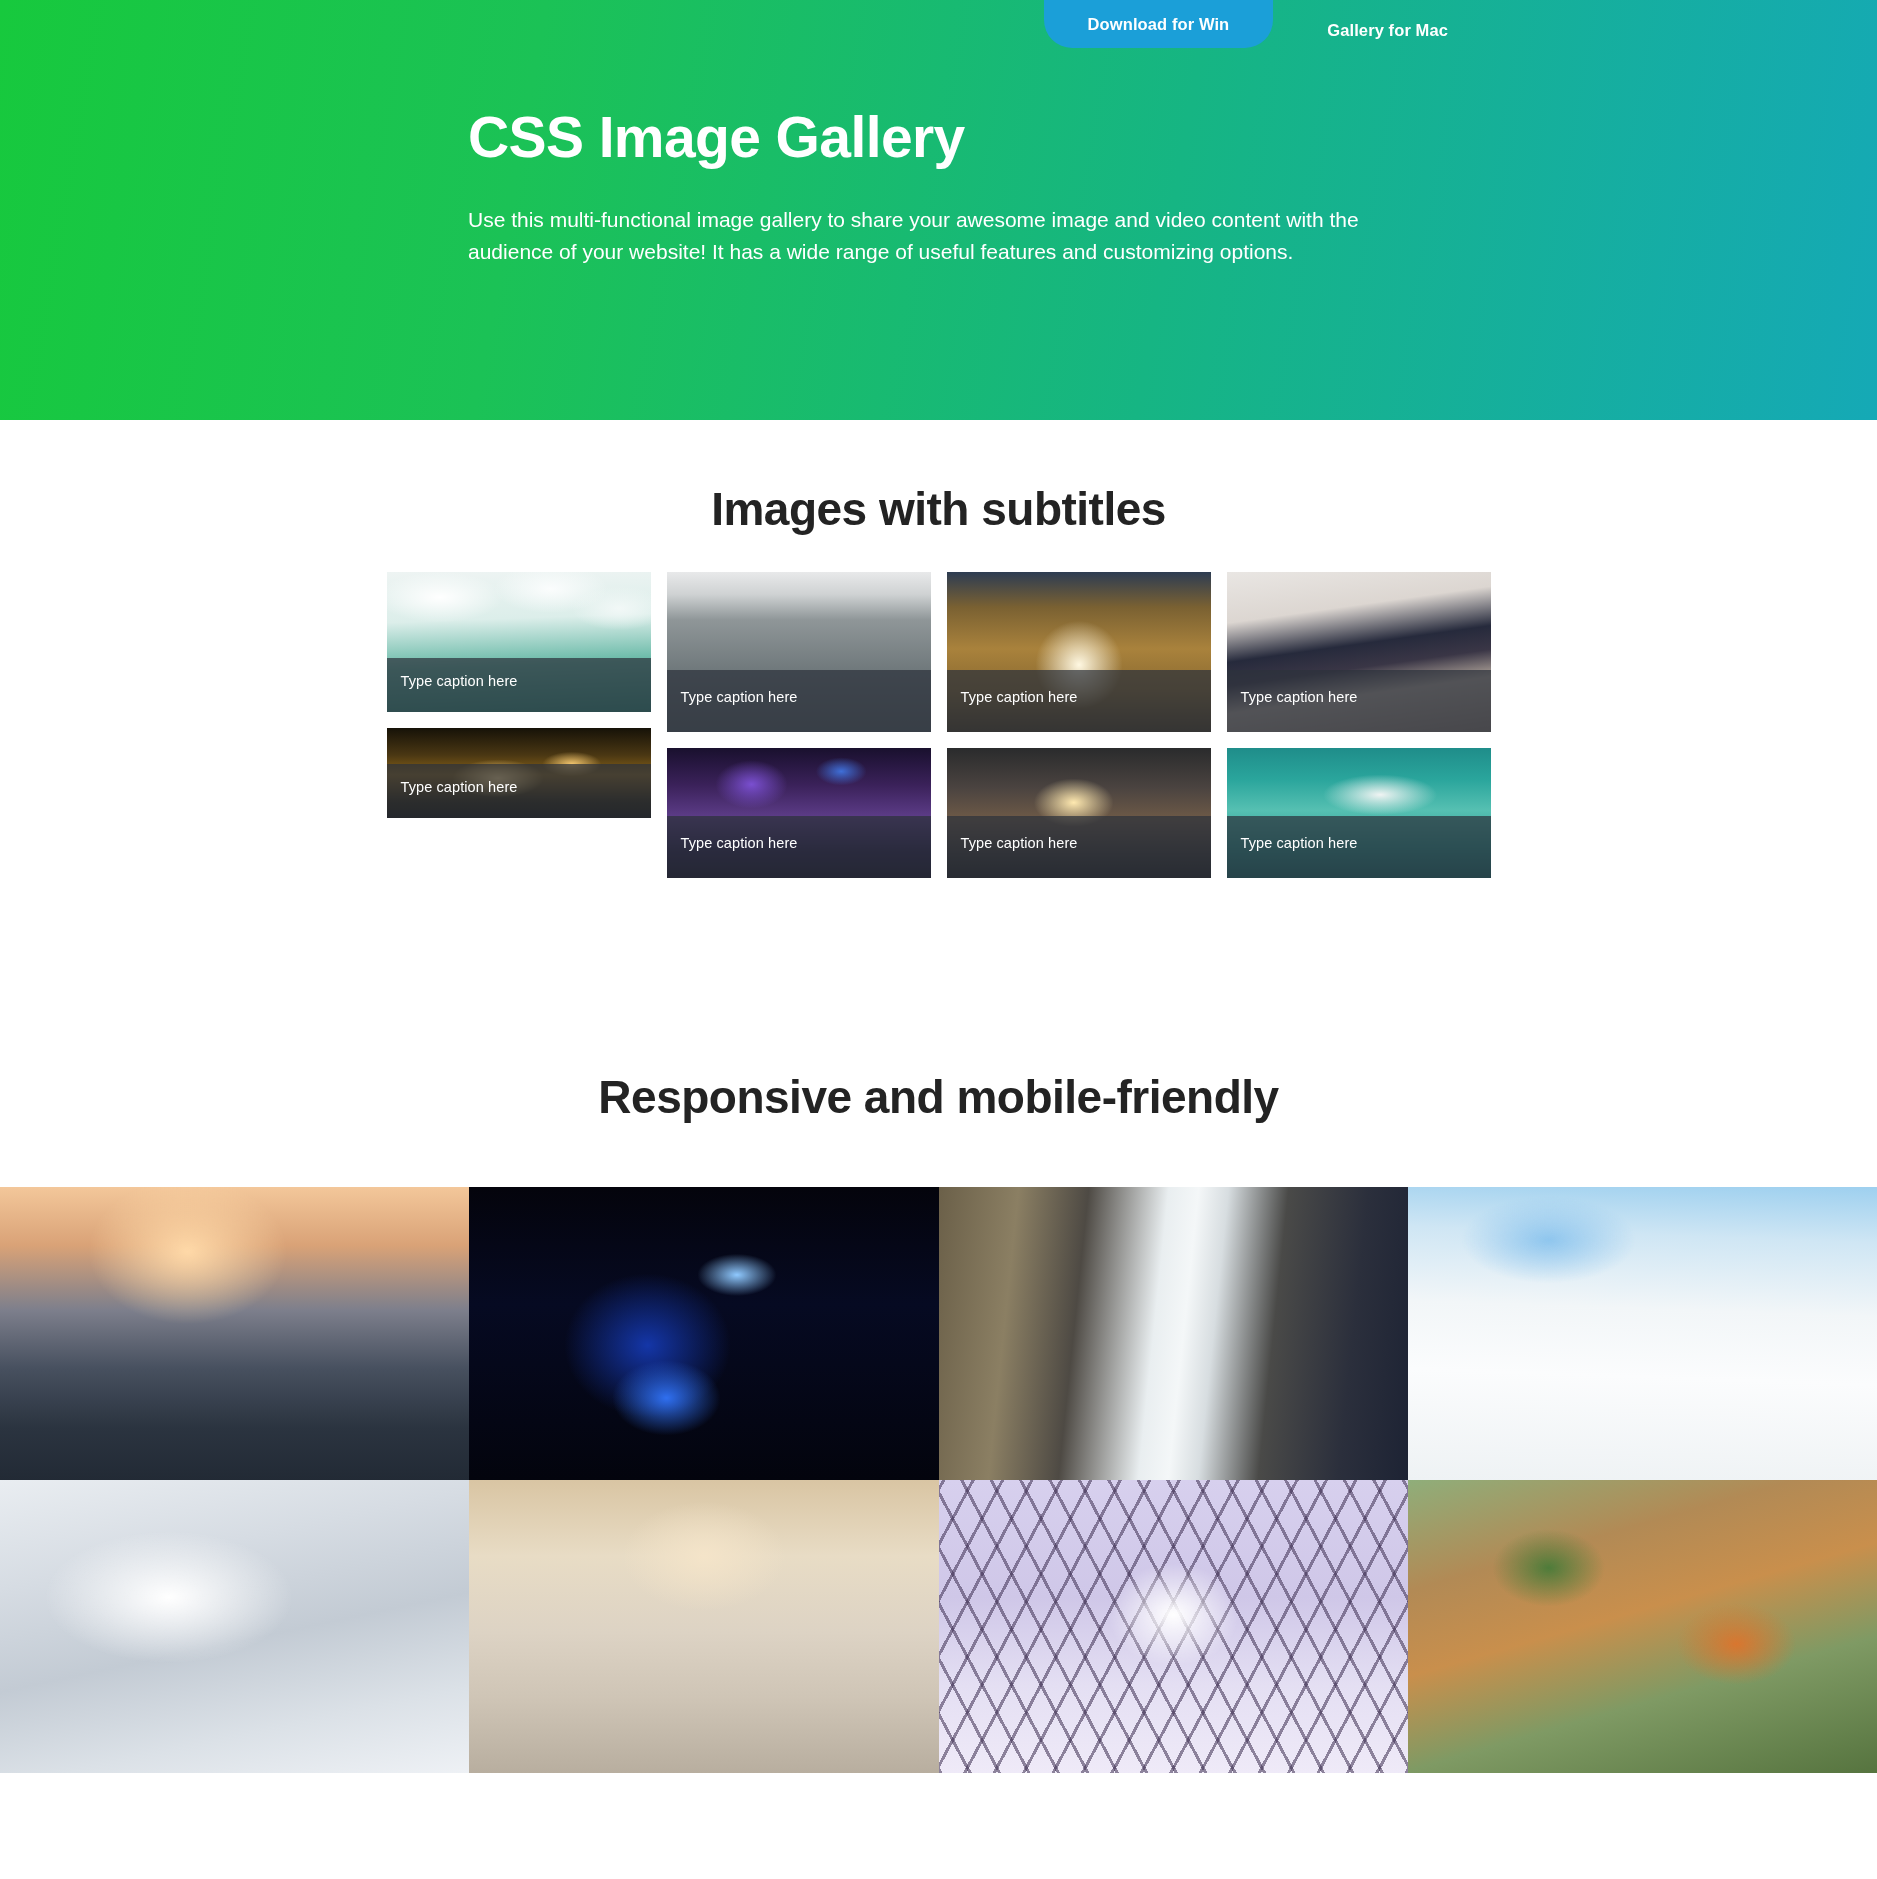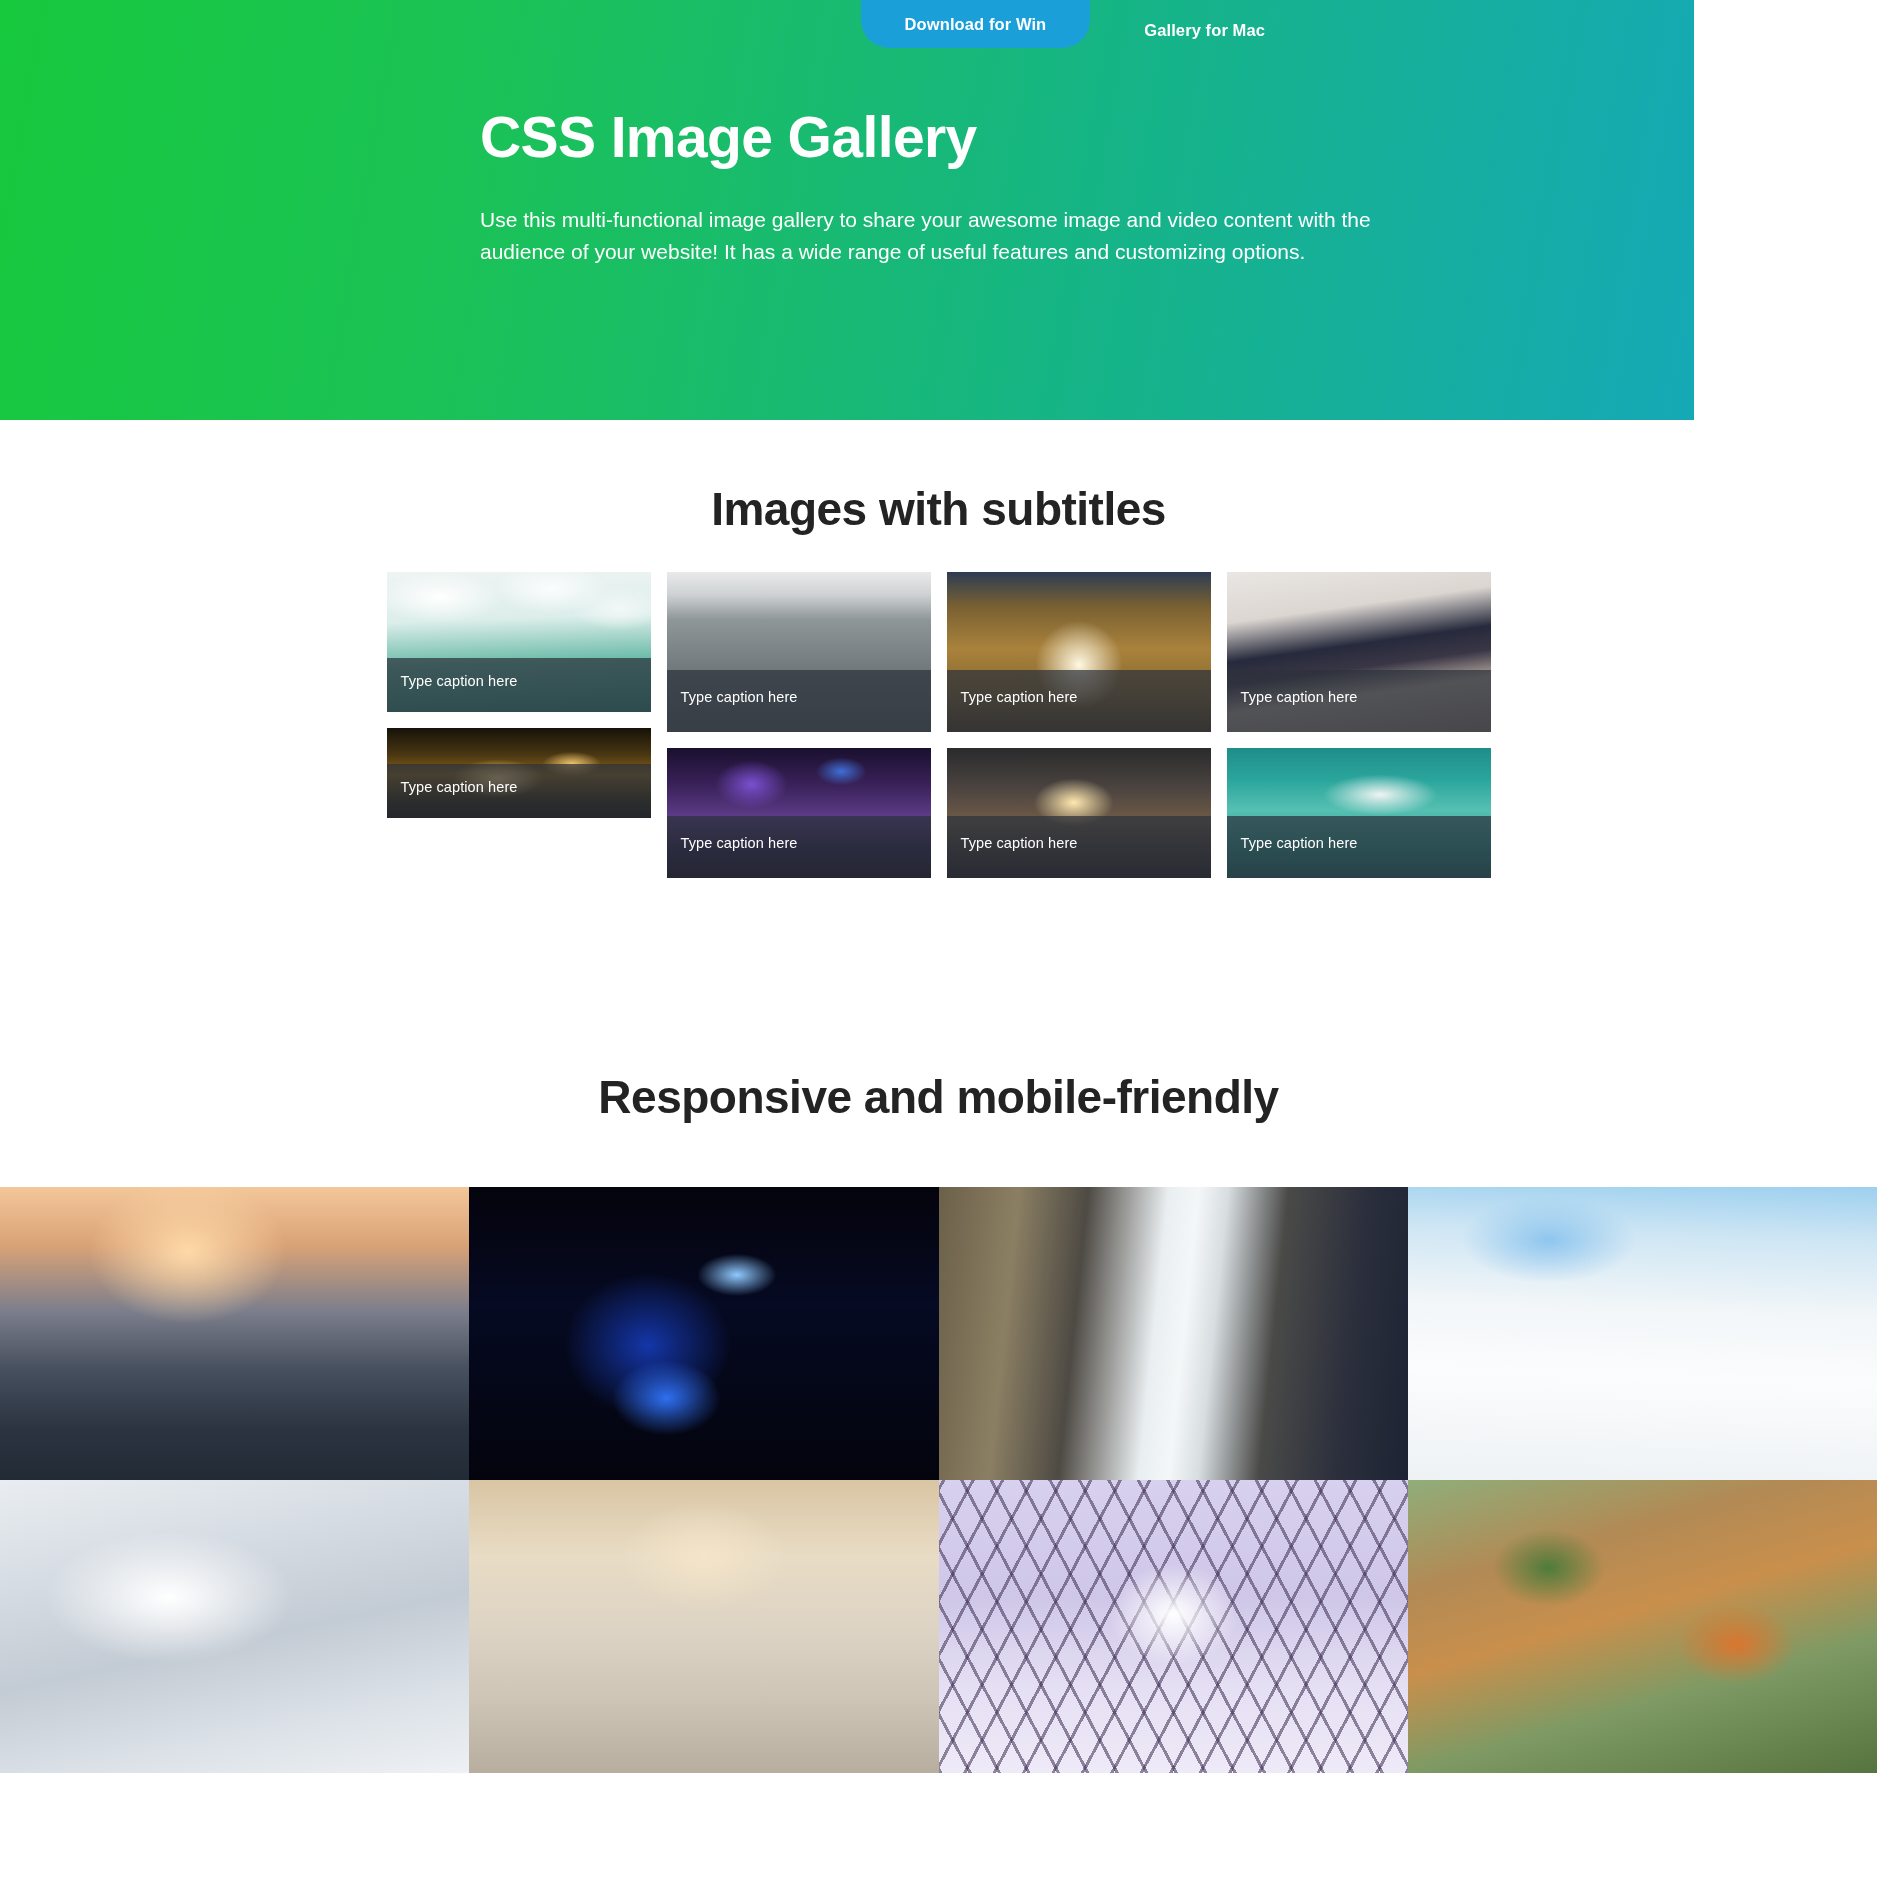--- a/index.html
+++ b/index.html
@@ -7,21 +7,21 @@
   body {
     font-family: "Liberation Sans", sans-serif;
     background: #ffffff;
     color: #232323;
     overflow-x: hidden;
   }
 
   
   .hero {
     position: relative;
-    width: 1694px;
+    width: 1877px;
     height: 420px;
     background: linear-gradient(100deg, #17c93d 0%, #1bc256 28%, #16b583 62%, #15a9b6 100%);
     overflow: hidden;
   }
   .hero-nav {
     position: absolute;
     top: 0px;
     right: 385px;
     display: flex;
     align-items: flex-start;
@@ -39,21 +39,21 @@
     padding: 20px 44px 15px 44px;
     border-radius: 0 0 28px 28px;
     line-height: 1;
     white-space: nowrap;
   }
   .btn-win { background: #1b9fd8; margin-top: -12px; padding-top: 28px; }
   .btn-mac { background: transparent; padding-top: 22px; }
 
   .hero-inner {
     position: absolute;
-    left: 480px;
+    left: 468px;
     top: 106px;
     width: 900px;
   }
   .hero-title {
     font-size: 57px;
     font-weight: bold;
     color: #ffffff;
     letter-spacing: -0.6px;
     line-height: 1.12;
     margin: 0 0 34px 0;

